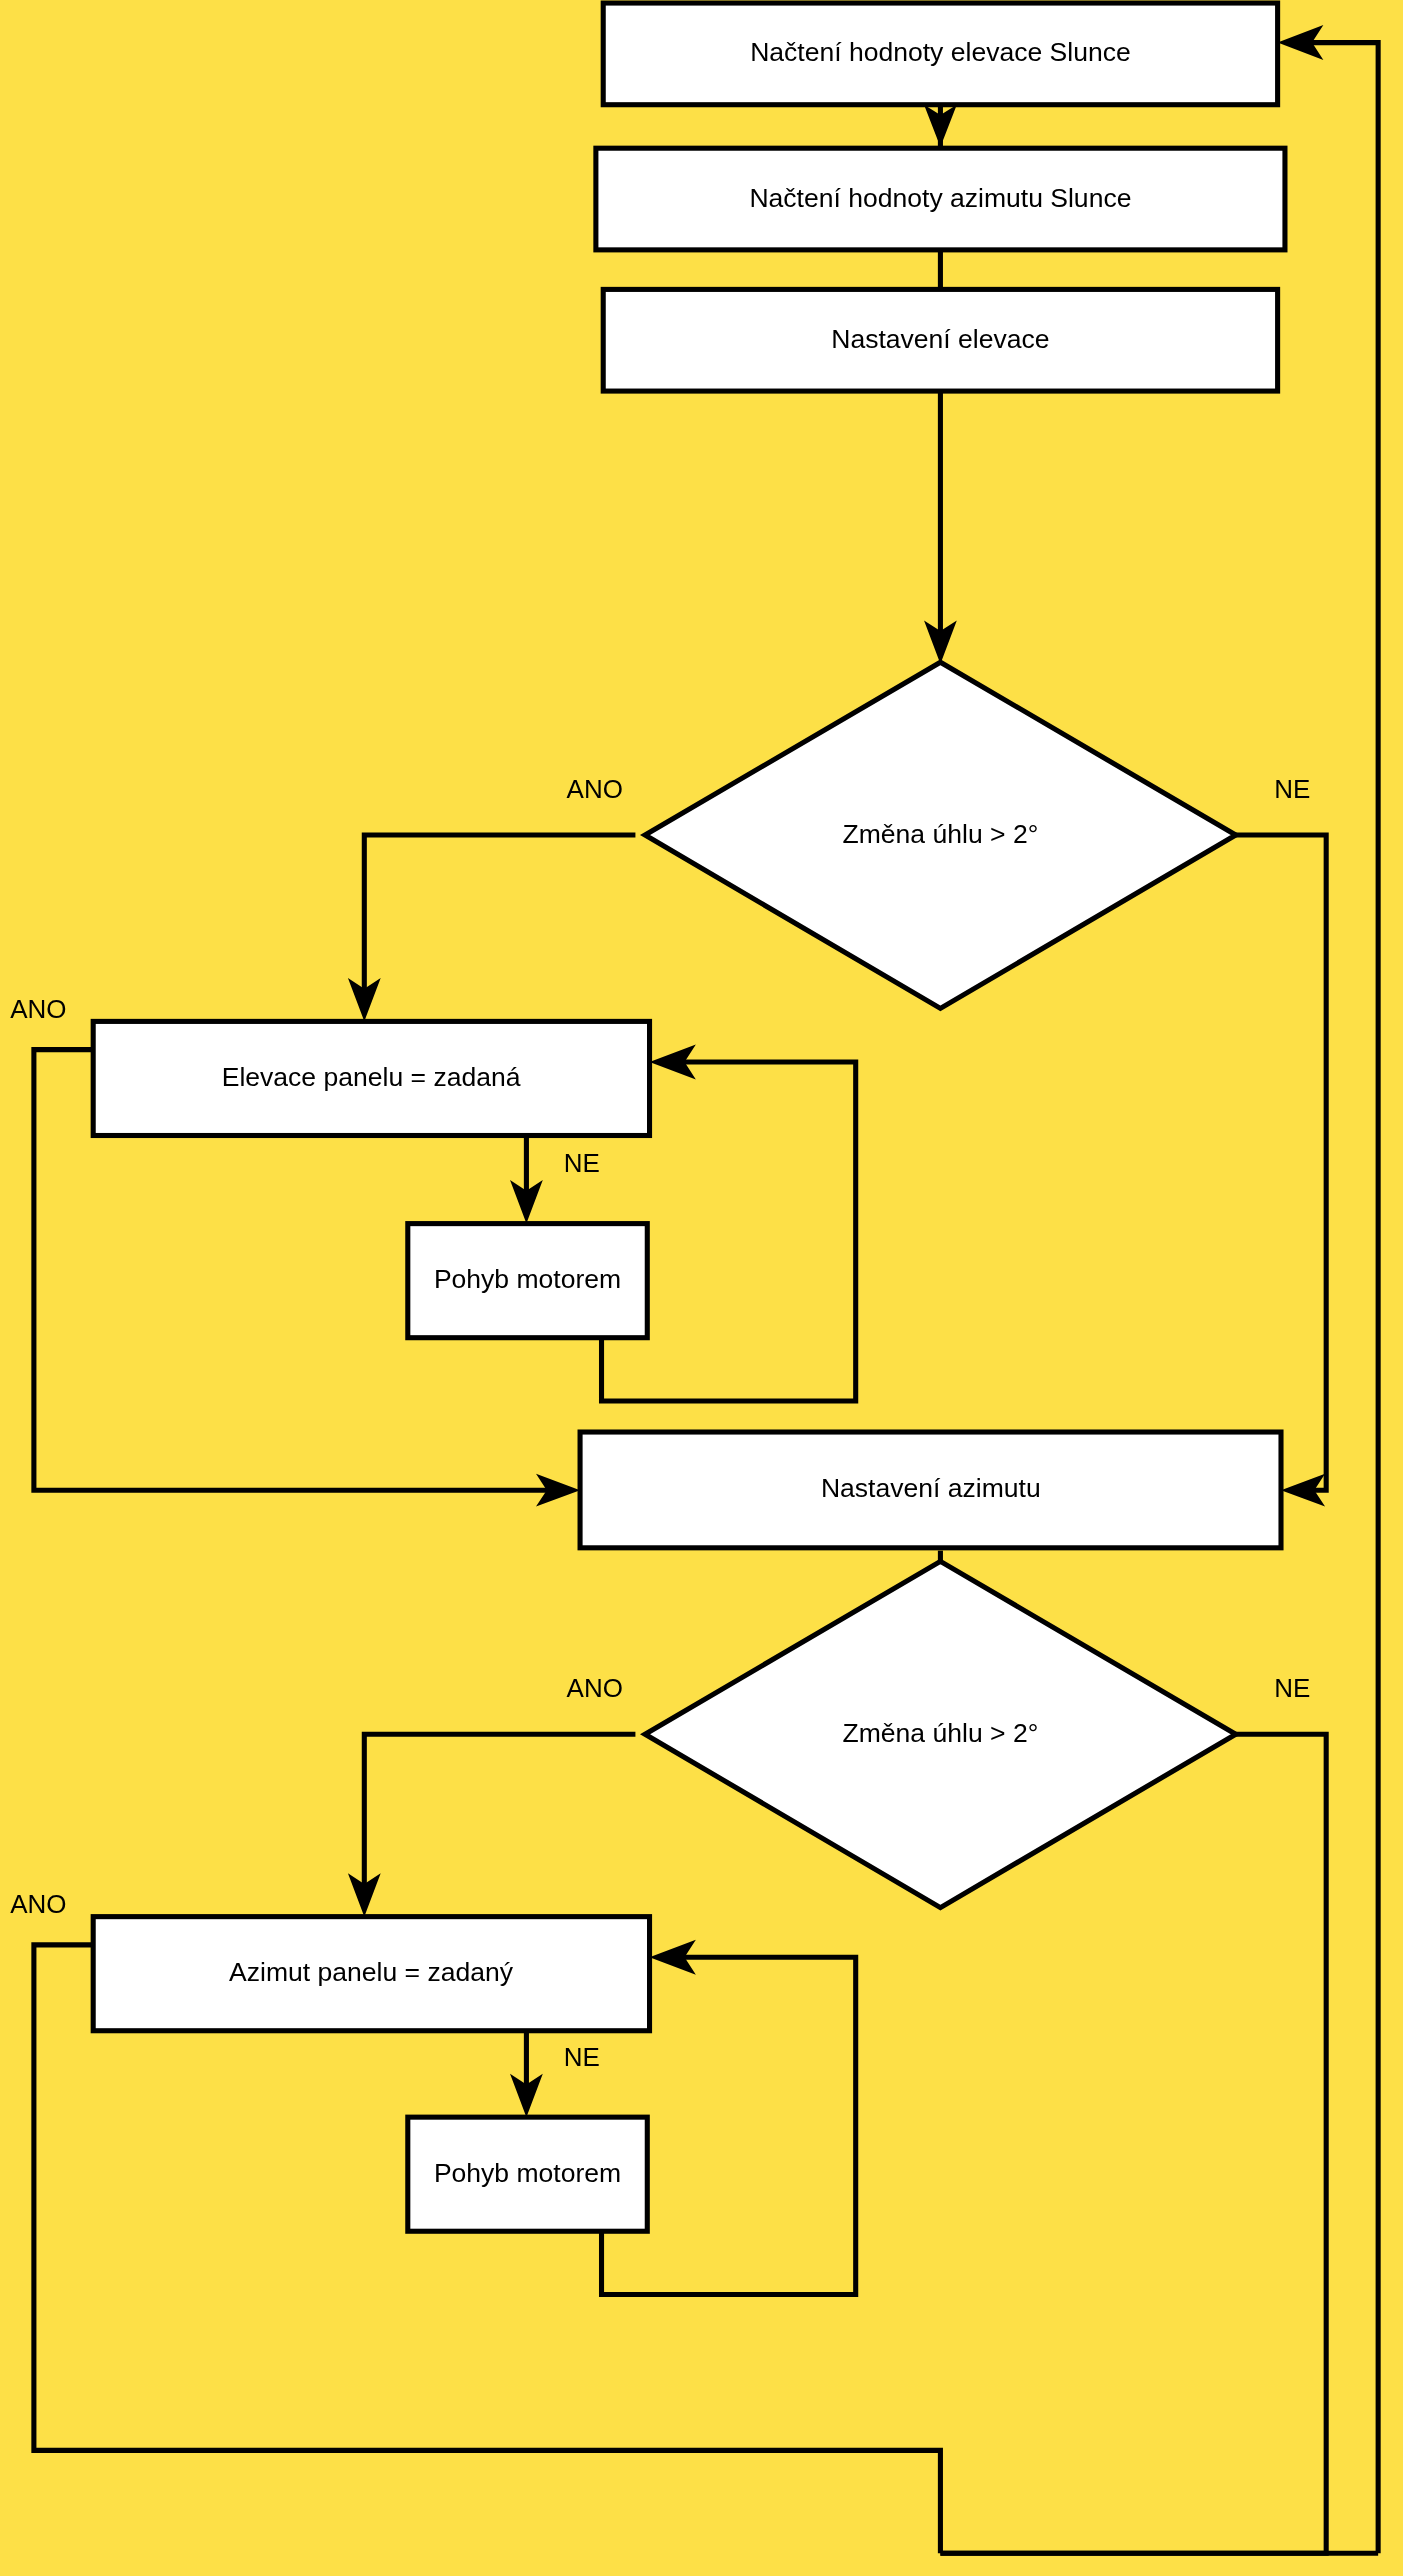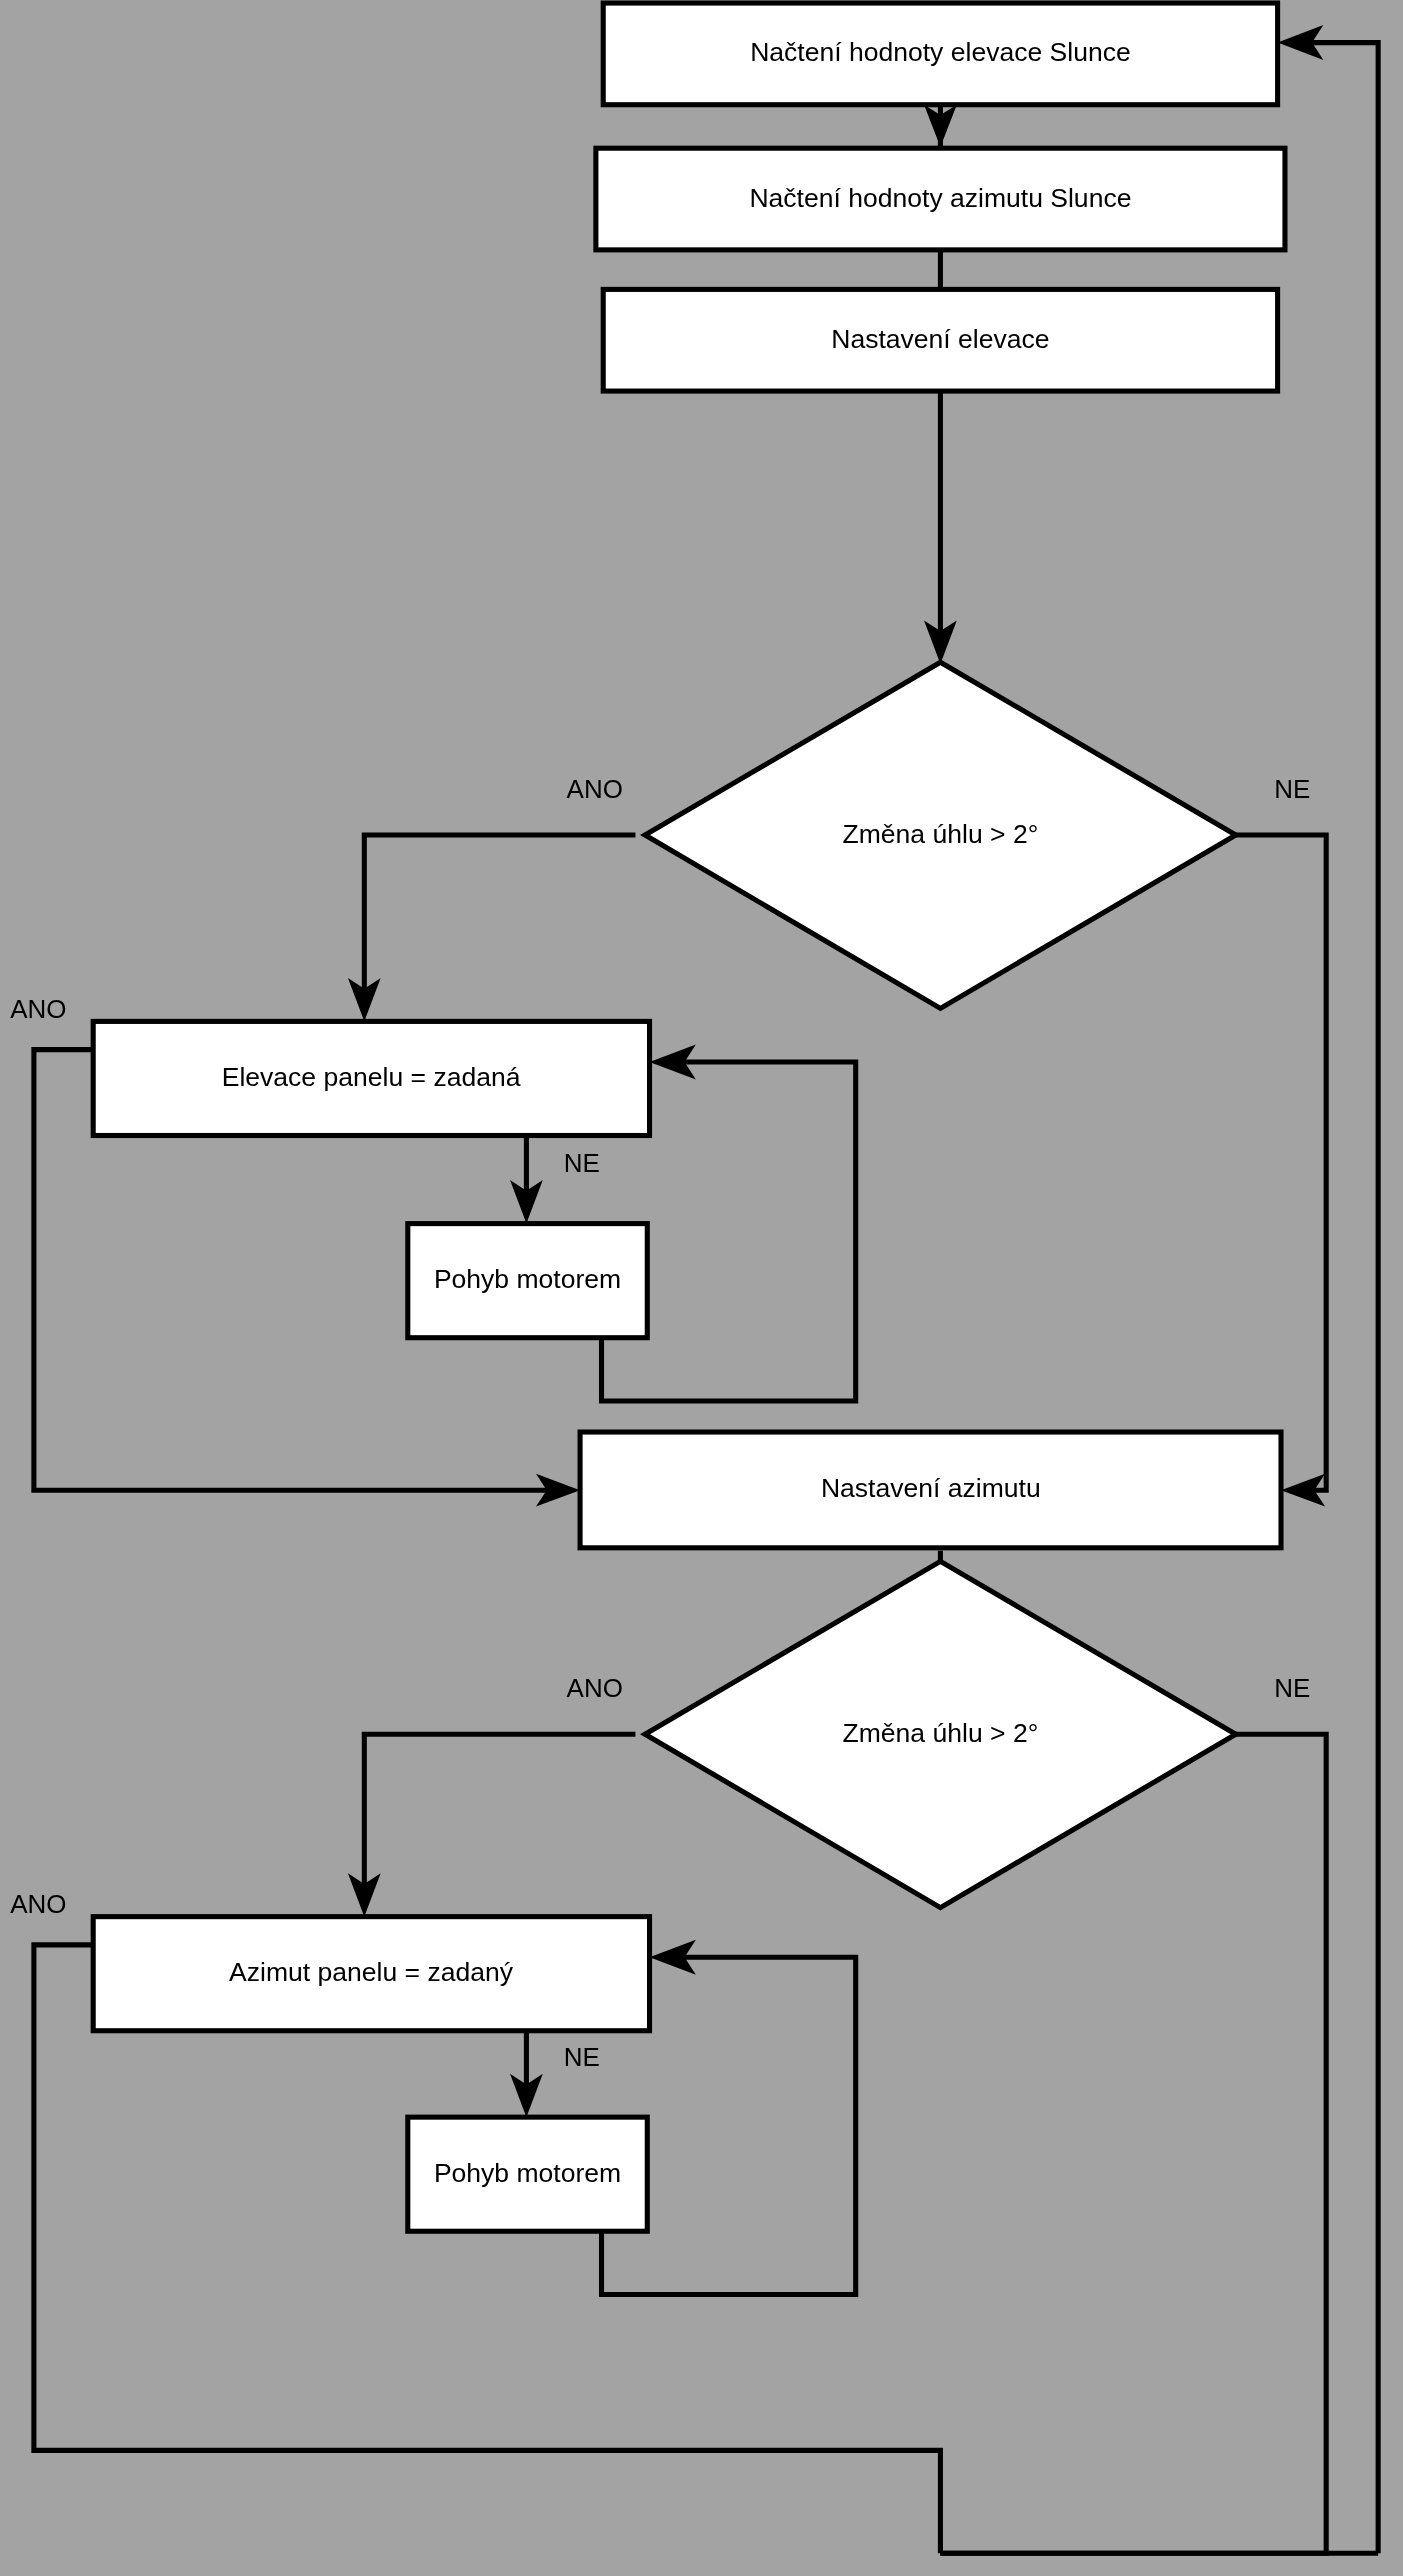--- a/index.html
+++ b/index.html
@@ -4,21 +4,21 @@
 <style>
   html, body {
     margin: 0;
     padding: 0;
     background: #ffffff;
   }
   #page {
     position: relative;
     width: 1403px;
     height: 2576px;
-    background: #a3a3a3;
+    background: #fde047;
     font-family: "Liberation Sans", sans-serif;
     overflow: hidden;
   }
   svg#flow {
     display: block;
     width: 1403px;
     height: 2576px;
   }
   .node-rect {
     fill: #ffffff;

